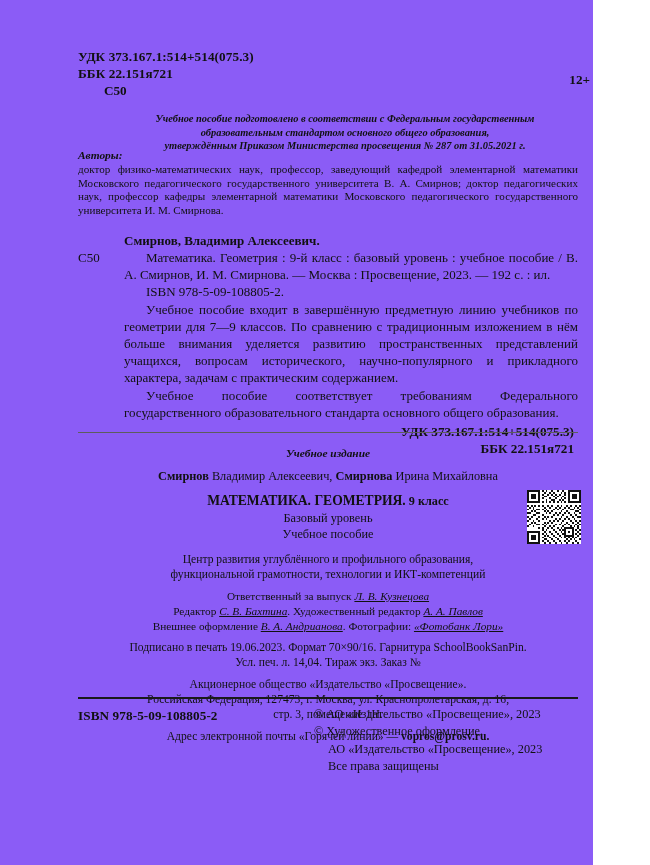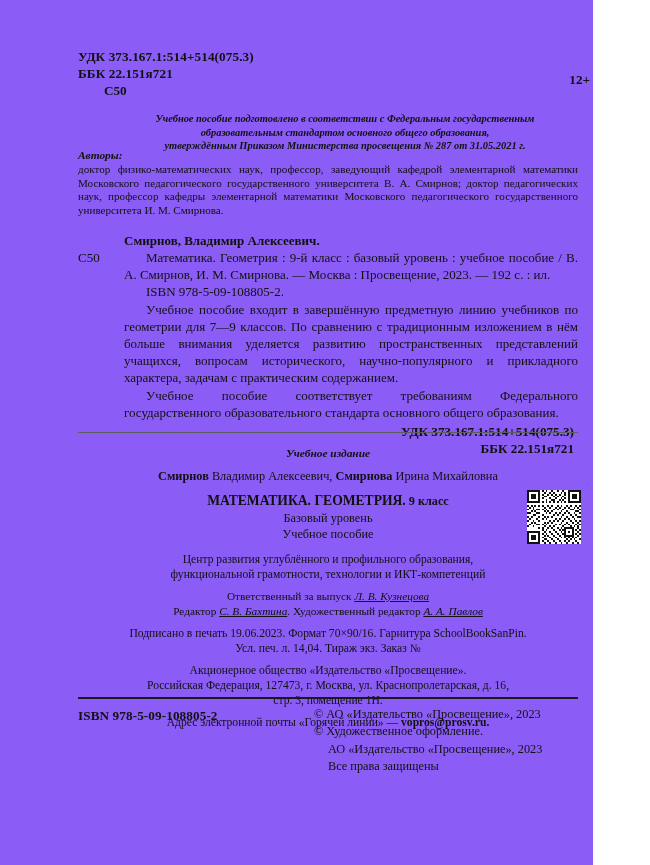--- a/index.html
+++ b/index.html
@@ -288,20 +288,21 @@
     <div class="gap-s"></div>
     <div class="imp-title"><span>МАТЕМАТИКА. ГЕОМЕТРИЯ.</span><span class="grade"> 9 класс</span></div>
     <div class="imp-sub">Базовый уровень</div>
     <div class="imp-sub">Учебное пособие</div>
     <div class="gap-m"></div>
     <div class="imp-center-name">Центр развития углублённого и профильного образования,</div>
     <div class="imp-center-name">функциональной грамотности, технологии и ИКТ-компетенций</div>
     <div class="gap-s"></div>
     <div class="imp-credits"><span>Ответственный за выпуск </span><span class="ital">Л. В. Кузнецова</span></div>
     <div class="imp-credits"><span>Редактор </span><span class="ital">С. В. Бахтина</span><span>. Художественный редактор </span><span class="ital">А. А. Павлов</span></div>
+    <div class="imp-credits"><span>Внешнее оформление </span><span class="ital">В. А. Андрианова</span><span>. Фотографии: </span><span class="ital">«Фотобанк Лори»</span></div>
     <div class="gap-s"></div>
     <div class="imp-print">Подписано в печать 19.06.2023. Формат 70×90/16. Гарнитура SchoolBookSanPin.</div>
     <div class="imp-print">Усл. печ. л. 14,04. Тираж           экз. Заказ №</div>
     <div class="gap-s"></div>
     <div class="imp-addr">Акционерное общество «Издательство «Просвещение».</div>
     <div class="imp-addr">Российская Федерация, 127473, г. Москва, ул. Краснопролетарская, д. 16,</div>
     <div class="imp-addr">стр. 3, помещение 1Н.</div>
     <div class="gap-s"></div>
     <div class="imp-email"><span>Адрес электронной почты «Горячей линии» — </span><span class="bold">vopros@prosv.ru.</span></div>
   </div>

